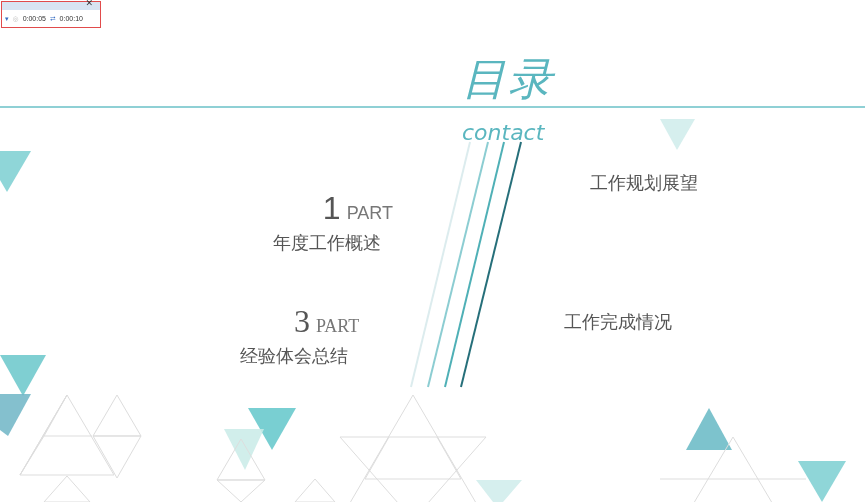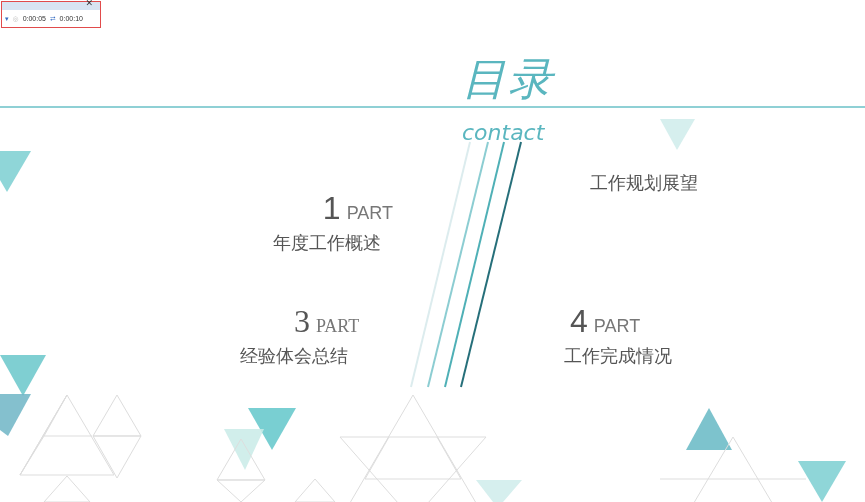--- a/index.html
+++ b/index.html
@@ -80,23 +80,20 @@
 </div>
 
 <div class="part" style="left:240px; top:304px;font-family:Liberation Serif, serif;">
   <div style="padding-left:54px;">
     <span class="num">3</span><span class="lbl">PART</span>
   </div>
   <span class="sub">经验体会总结</span>
 </div>
 
 <div class="part" style="left:564px; top:304px;">
-  <div style="padding-left:6px;">
-    <span class="num">4</span><span class="lbl">PART</span>
-  </div>
   <span class="sub">工作完成情况</span>
 </div>
 
 <div class="player">
   <div class="bar">
     <span class="x">✕</span>
   </div>
   <div class="ctrl">
     <span style="color:#3a6fc4;">▾</span>
     <span style="color:#bbb;">◎</span>

